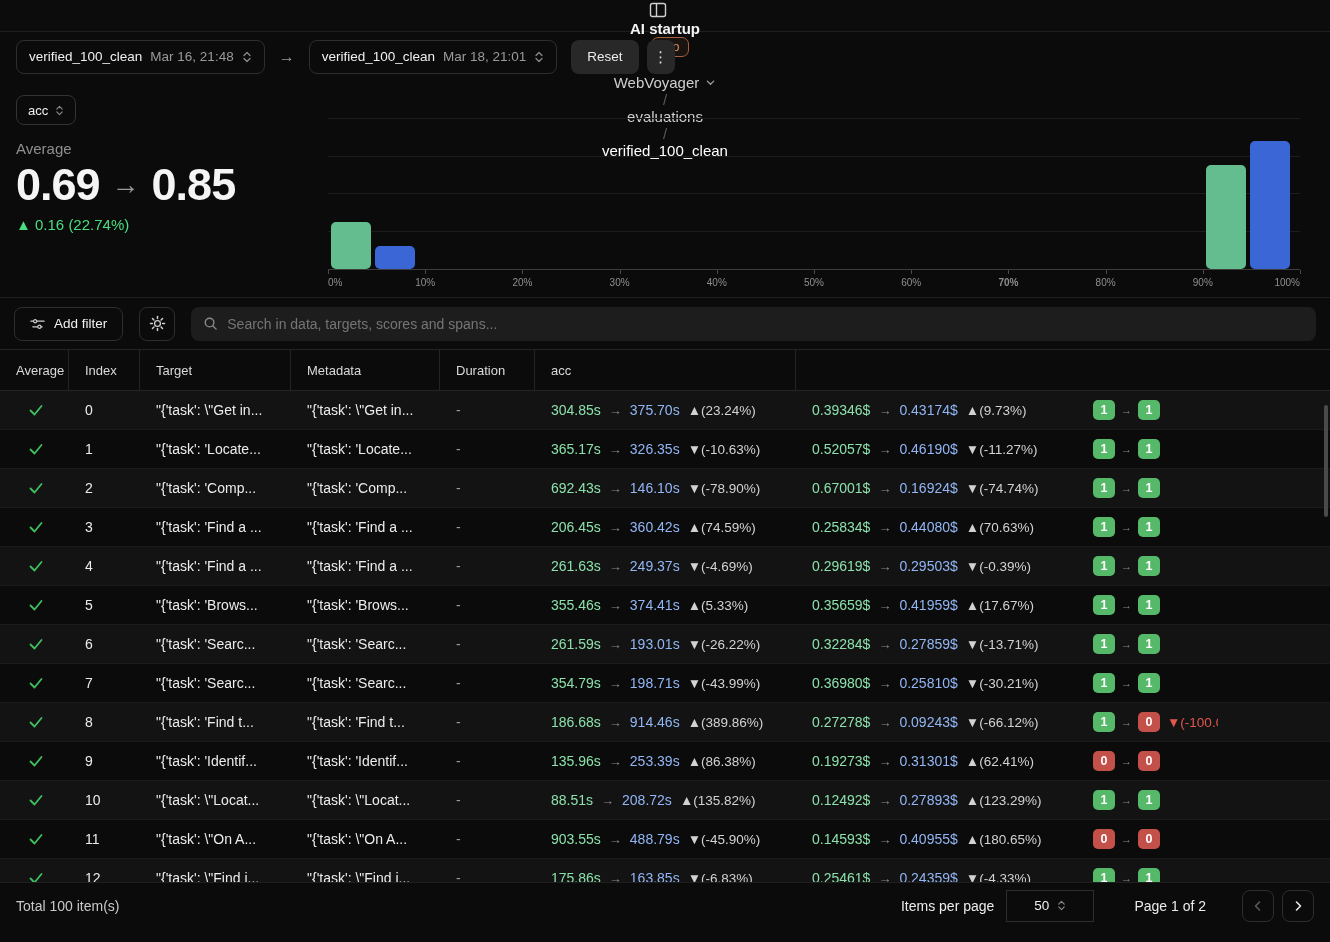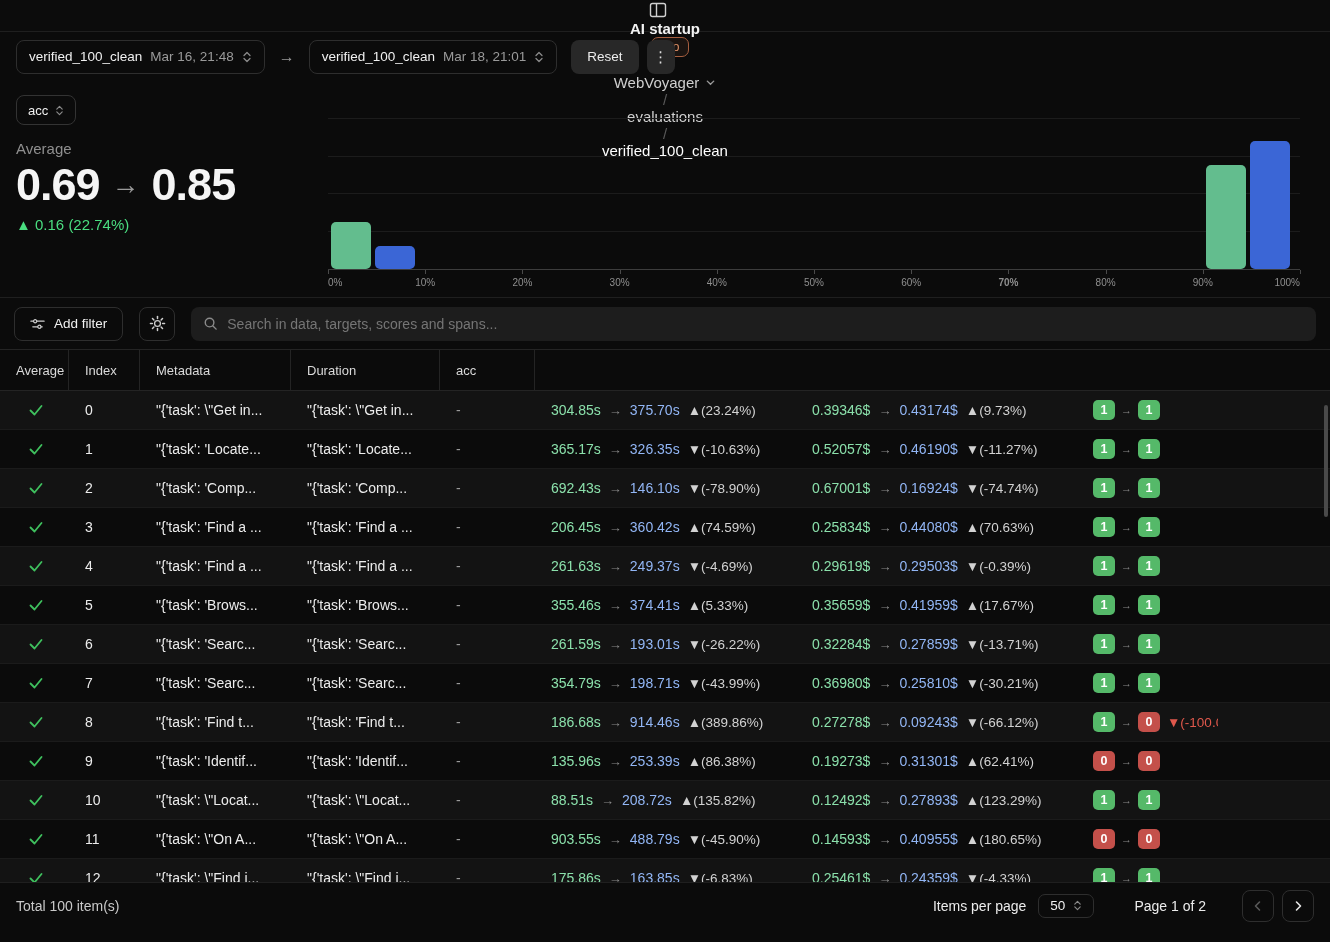--- a/index.html
+++ b/index.html
@@ -81,22 +81,22 @@
            color:#fff; font-size:12.5px; font-weight:700; flex:none; }
   .acc-arrow { color:#8a8a8a; margin:0 6px; font-size:11px; }
   .acc-delta { color:#e0584c; margin-left:7px; font-size:13.5px; white-space:nowrap; }
   .scroll-thumb { position:absolute; right:2px; top:56px; width:4px; height:112px; background:#4a4a4a; border-radius:2px; }
 
   
   .footer { height:46px; border-top:1px solid #1f1f1f; display:flex; align-items:center; justify-content:space-between; padding:0 16px; }
   .total-label { color:#c9c9c9; font-size:14px; }
   .footer-right { display:flex; align-items:center; }
   .ipp-label { font-size:14px; color:#ececec;text-align:right; }
-  .ipp-select { height:24px; margin-left:12px; display:flex; align-items:center; gap:8px; padding:0 11px; border:1px solid #2e2e2e;
-                border-radius:7px; background:transparent; color:#f0f0f0; font-size:13.5px; cursor:pointer; font-family:inherit; }
+  .ipp-select { height:32px; margin-left:12px; display:flex; align-items:center; gap:8px; padding:0 27px; border:1px solid #2e2e2e;
+                border-radius:0; background:transparent; color:#f0f0f0; font-size:13.5px; cursor:pointer; font-family:inherit; }
   .page-label { font-size:14px; color:#ececec; margin:0 28px 0 40px; }
   .nav-btn { width:32px; height:32px; border:1px solid #2e2e2e; border-radius:8px; background:transparent; display:flex;
              align-items:center; justify-content:center; cursor:pointer; margin-left:8px; }
 </style>
 </head>
 <body>
 
 <header class="topbar">
   <span class="panel-icon">
     <svg width="20" height="20" viewBox="0 0 20 20">
@@ -228,20 +228,21 @@
         <line x1="10.6" y1="10.6" x2="14" y2="14" stroke="#8a8a8a" stroke-width="1.5" stroke-linecap="round"></line>
       </svg>
     <input type="text" placeholder="Search in data, targets, scores and spans..." style="">
   </div>
 </div>
 
 <div class="table-wrap">
   <div class="thead" id="thead">
       <div class="hcell">Average</div>
       <div class="hcell">Index</div>
+      <div class="hcell">Target</div>
       <div class="hcell">Metadata</div>
       <div class="hcell">Duration</div>
       <div class="hcell">acc</div>
       <div class="hcell"></div>
     </div>
   <div class="tbody" id="tbody">
       <div class="trow even">
         <div class="tcell status">
           <svg width="16" height="16" viewBox="0 0 16 16">
             <path d="M2.5 8.5 L6.5 12.5 L13.5 4" fill="none" stroke="#3fc05e" stroke-width="1.8" stroke-linecap="round" stroke-linejoin="round"></path>

